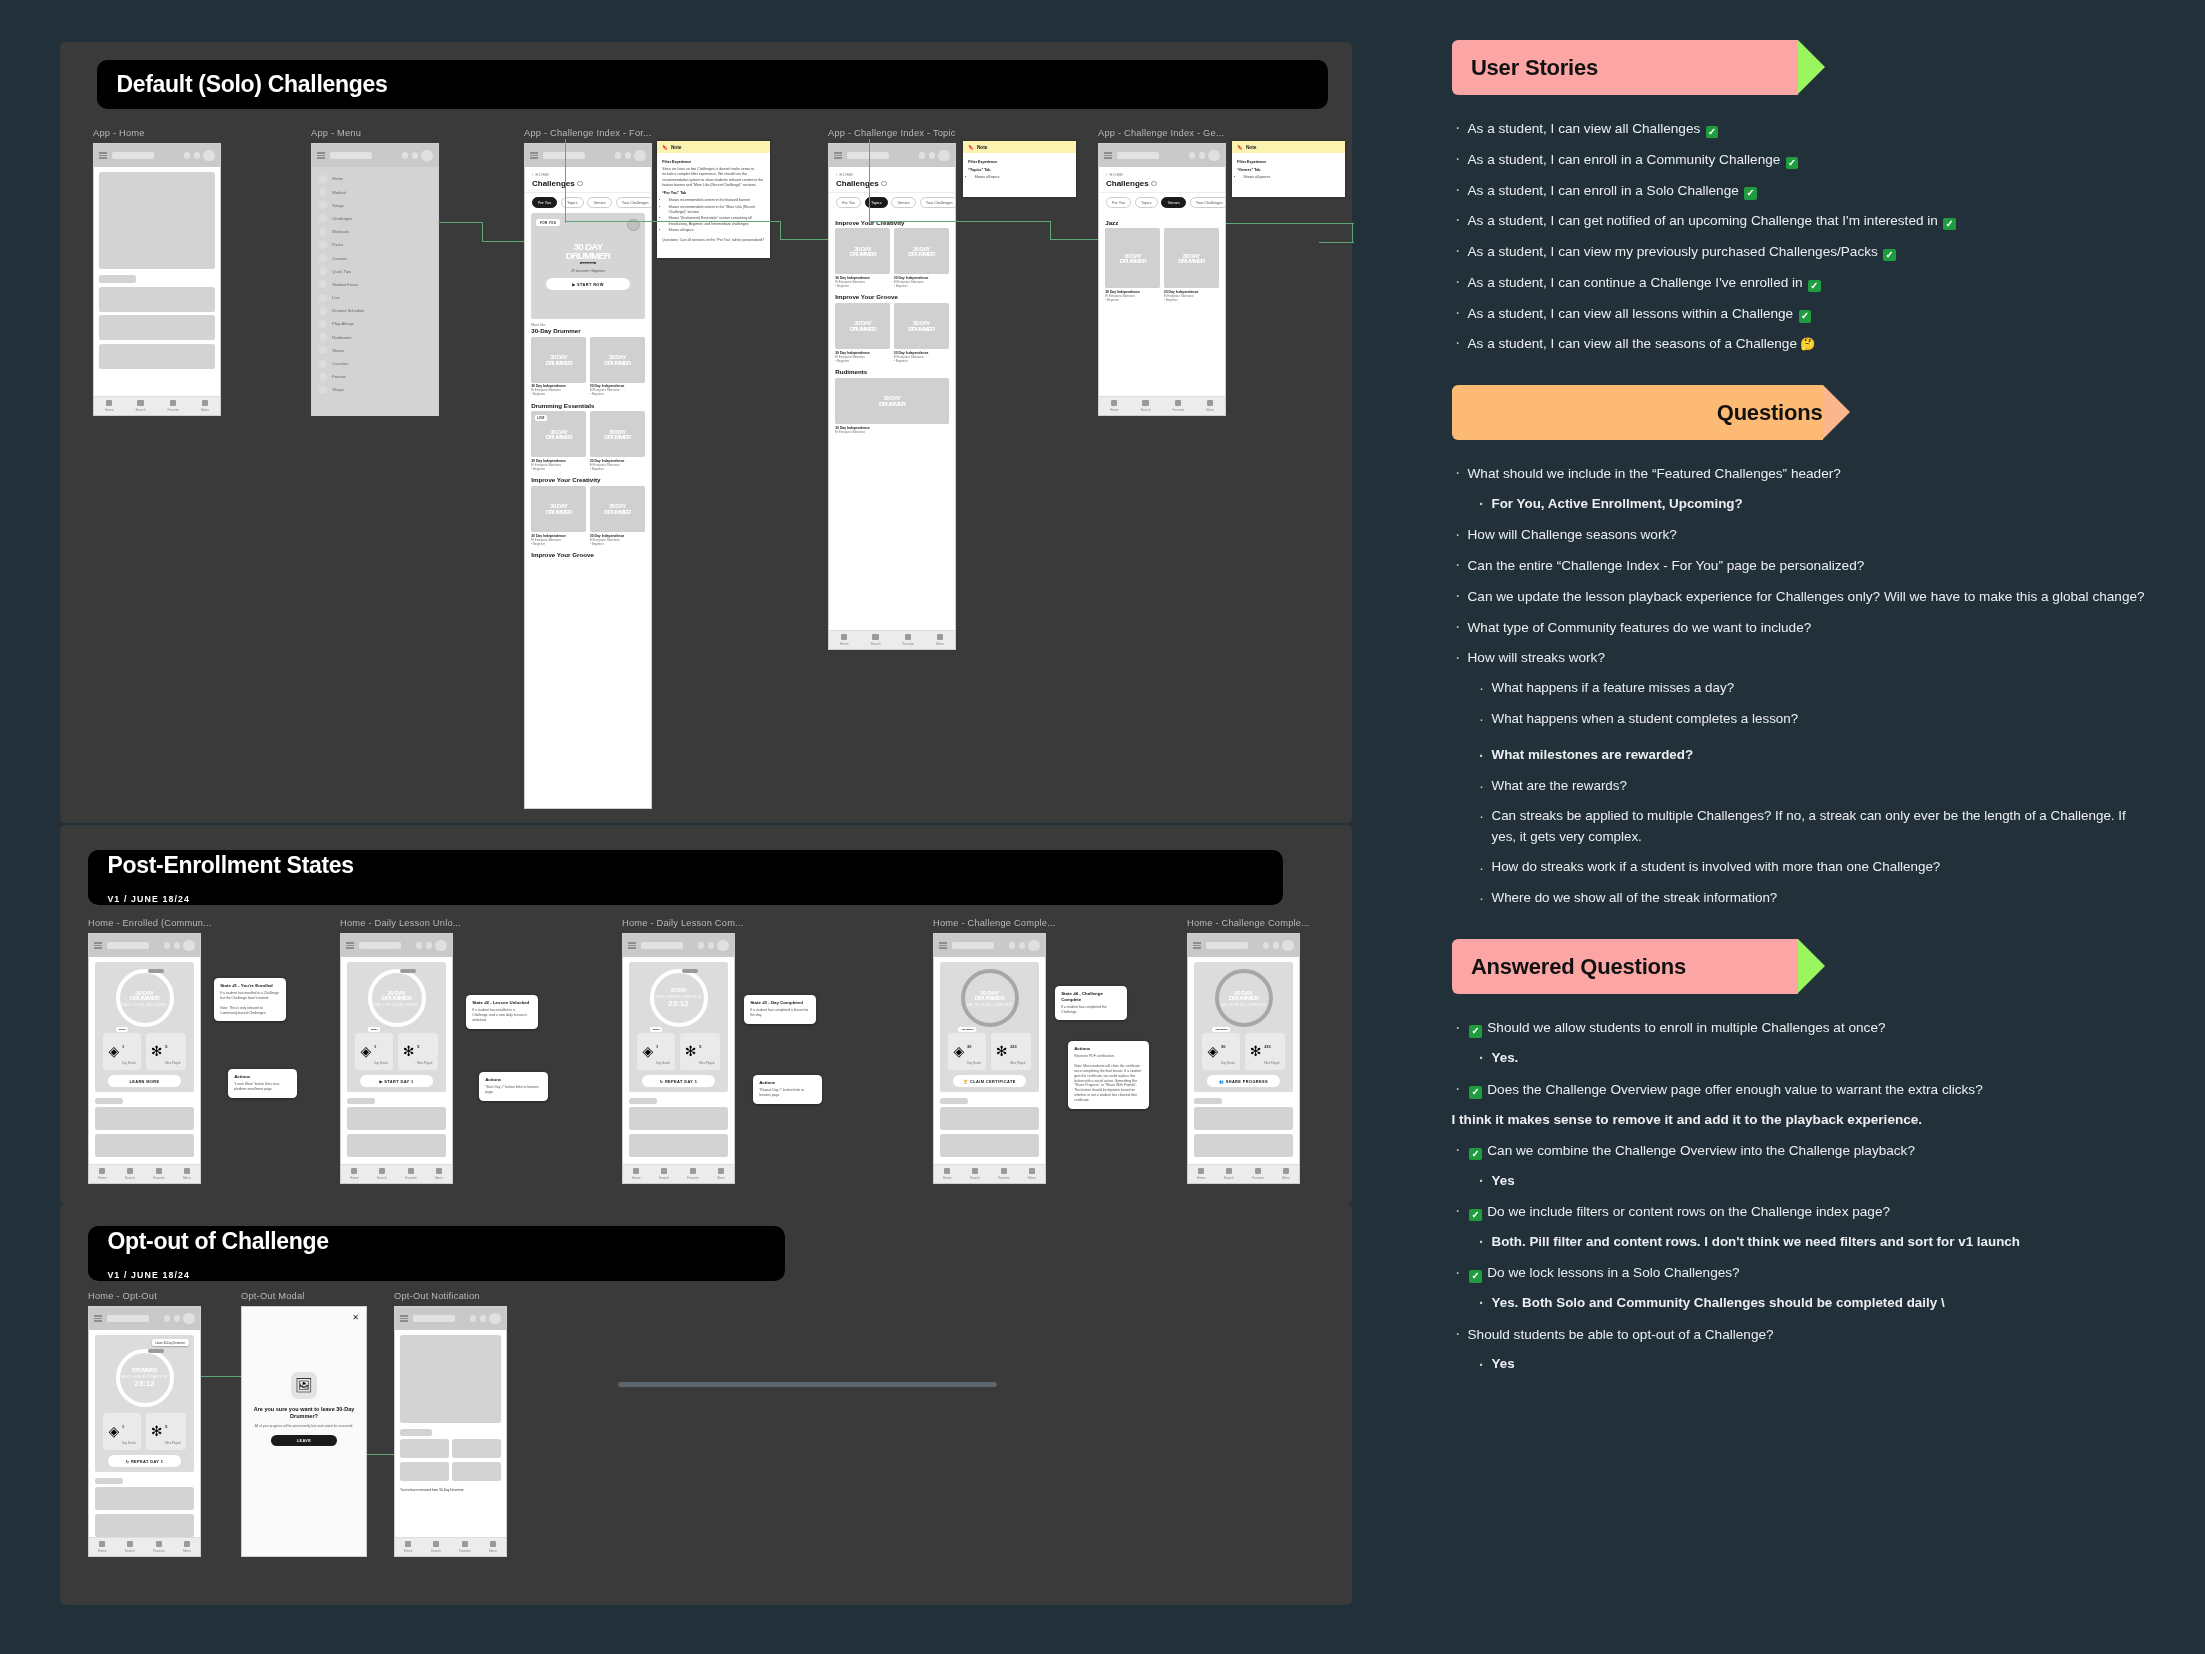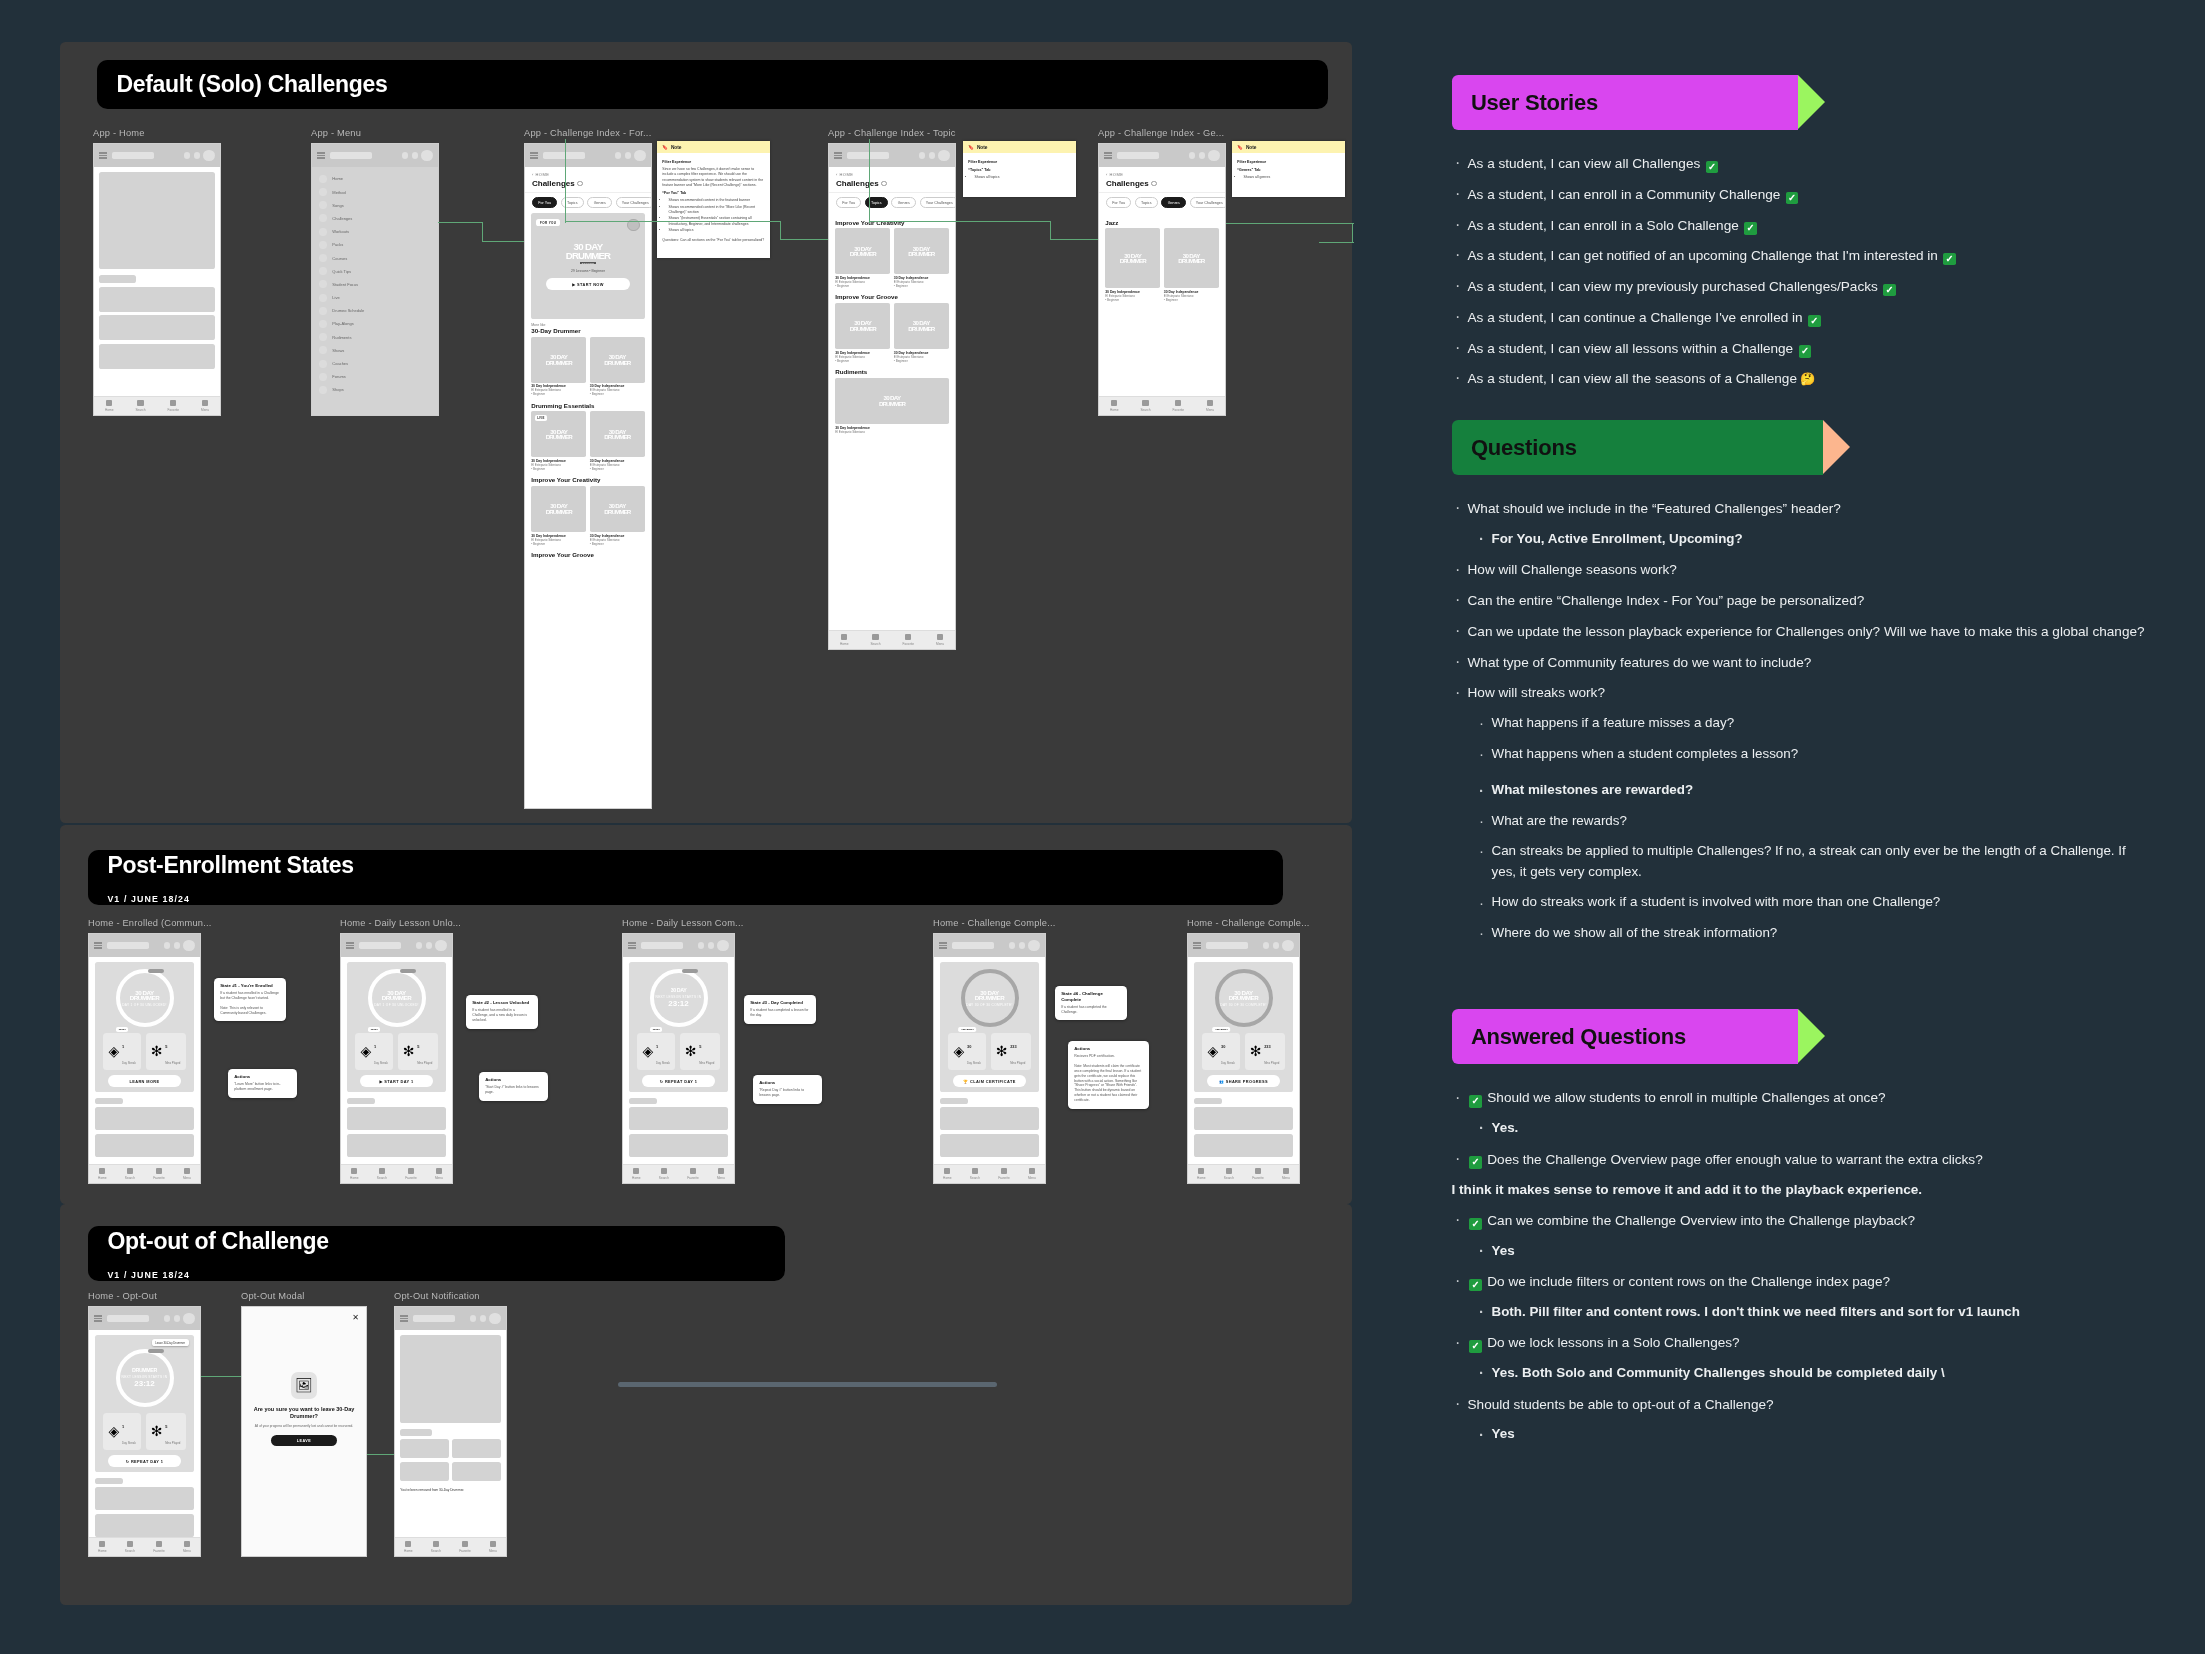--- a/index.html
+++ b/index.html
@@ -155,23 +155,23 @@
   .side { width: 781px; padding: 40px 53px 0 26.5px; position: relative; }
   .ribbon {
     position: relative; height: 55px; display: flex; align-items: center;
     padding-left: 19.4px; border-radius: 6.2px 0 0 6.2px; margin-bottom: 23px;
   }
   .ribbon::after {
     content: ""; position: absolute; right: -27px; top: 0; width: 0; height: 0;
     border-top: 27px solid transparent; border-bottom: 27px solid transparent;
   }
   .ribbon h2 { font-size: 22px; color: #111; font-weight: bold; letter-spacing: -0.2px; }
-  .ribbon.green { background: #d946ef; width: 346px; margin-top: 35px; }
+  .ribbon.green { background: #fca5a5; width: 346px; }
   .ribbon.green::after { border-left: 27px solid #9bf55f; }
-  .ribbon.peach { background: #15803d; width: 371px; }
+  .ribbon.peach { background: #fdba74; width: 371px; justify-content: flex-end; }
   .ribbon.peach::after { border-left: 27px solid #fcb68e; }
 
   ul.blist { list-style: none; }
   ul.blist li {
     position: relative; color: #eceff1; font-size: 13.6px; line-height: 1.55;
     padding-left: 16px; margin-bottom: 9.7px;
   }
   ul.blist li::before {
     content: "·"; position: absolute; left: 3.5px; top: -1.8px; font-size: 16px; color: #c6cbcf;
   }

